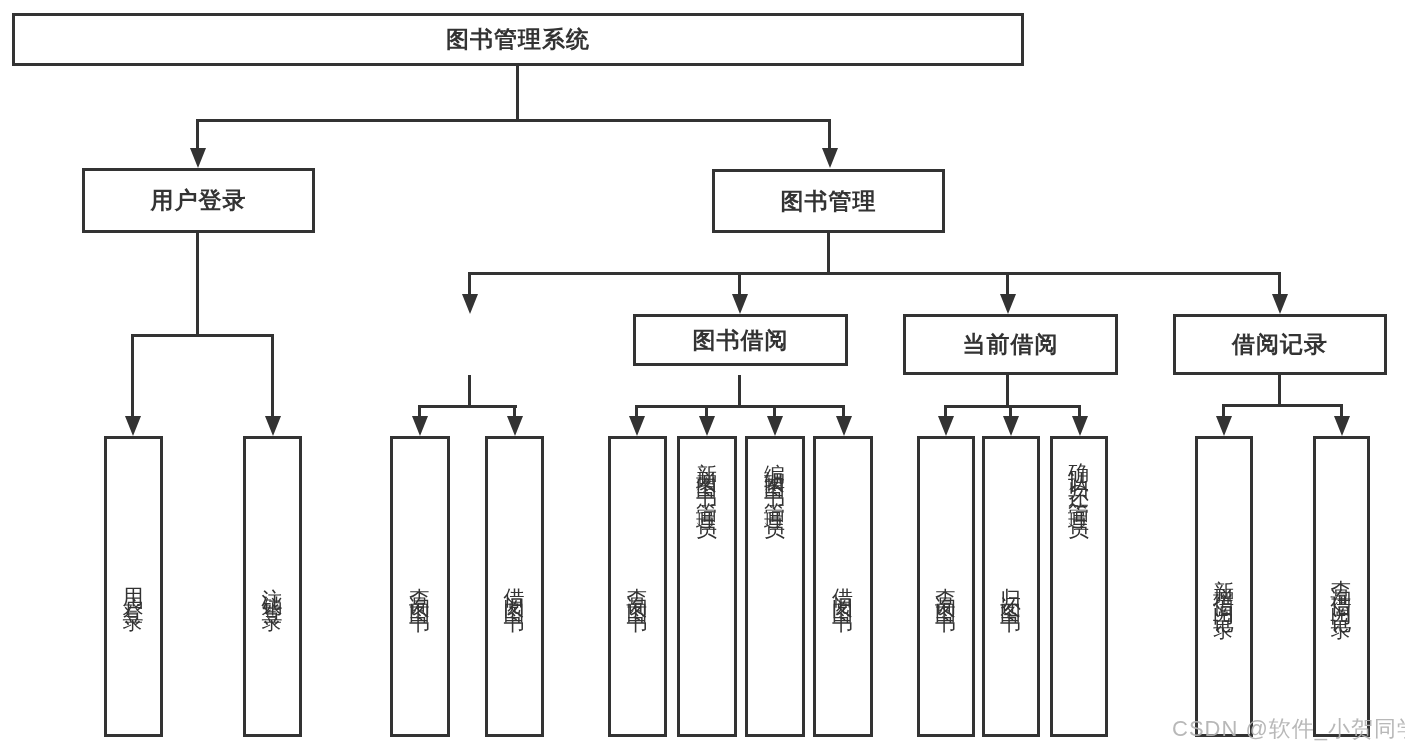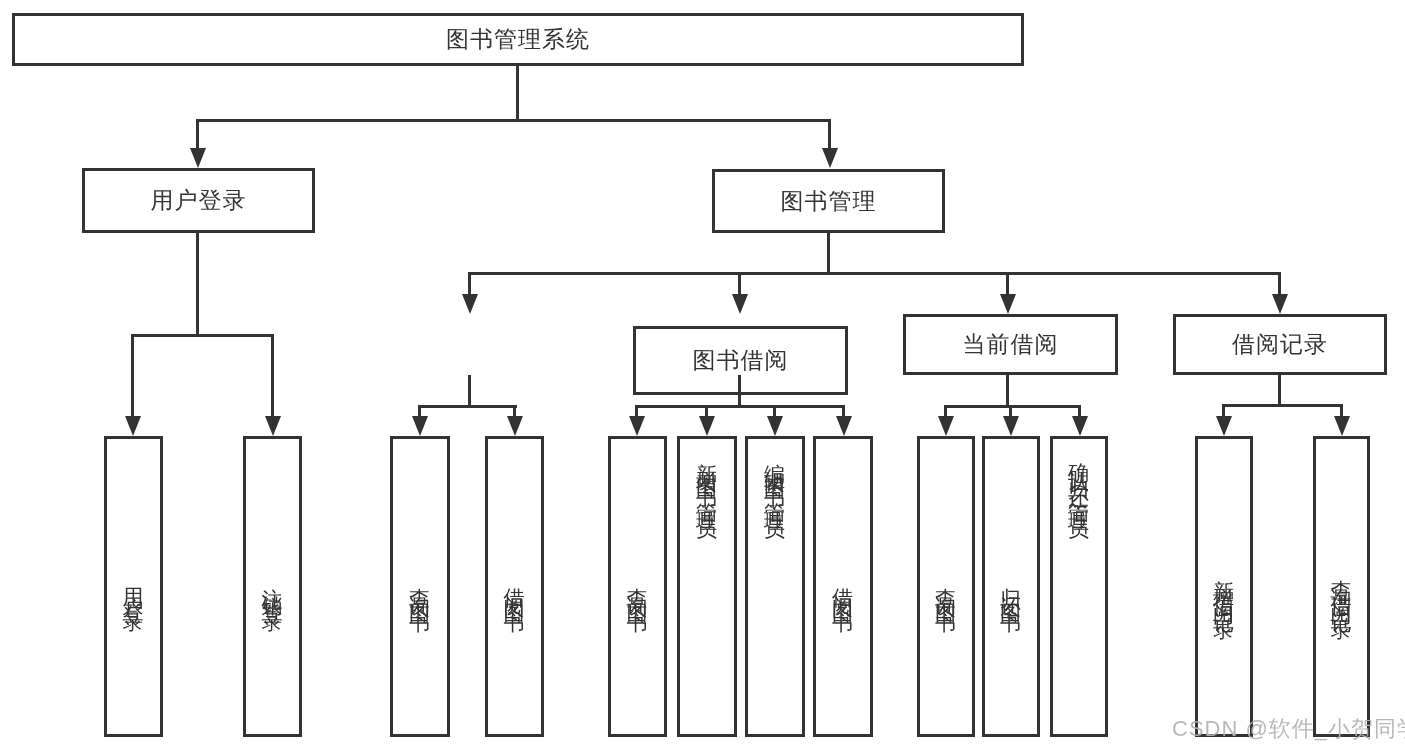--- a/index.html
+++ b/index.html
@@ -5,21 +5,21 @@
   html,body { margin:0; padding:0; background:#ffffff; }
   .canvas {
     position:relative; width:1405px; height:747px; background:#ffffff;
     font-family:"Liberation Sans","DejaVu Sans",sans-serif; overflow:hidden;
   }
   .node {
     position:absolute; box-sizing:border-box; background:#ffffff;
     border:3px solid #333333; color:#333333;
     display:flex; align-items:center; justify-content:center;
   }
-  .node.h { font-size:23px; letter-spacing:1px; white-space:nowrap; }
+  .node.h { font-size:23px; letter-spacing:1px; white-space:nowrap;font-weight:bold; }
   .node.v {
     font-size:21px; writing-mode:vertical-rl; text-orientation:mixed;
     letter-spacing:8px; line-height:1;
   }
   .node.v.top { justify-content:flex-start; padding-top:7px; }
   .vline { position:absolute; width:3px; background:#333333; }
   .hline { position:absolute; height:3px; background:#333333; }
   .arr {
     position:absolute; width:0; height:0;
     border-left:8px solid transparent; border-right:8px solid transparent;
@@ -59,21 +59,21 @@
   <div class="hline" style="left:468px; top:272px; width:813px"></div>
   <div class="vline" style="left:468px; top:272px; height:25px"></div>
   <div class="arr" style="left:462px; top:294px"></div>
   <div class="vline" style="left:738px; top:272px; height:25px"></div>
   <div class="arr" style="left:732px; top:294px"></div>
   <div class="vline" style="left:1006px; top:272px; height:25px"></div>
   <div class="arr" style="left:1000px; top:294px"></div>
   <div class="vline" style="left:1278px; top:272px; height:25px"></div>
   <div class="arr" style="left:1272px; top:294px"></div>
 
-  <div class="node h" style="left:633px; top:326px; width:215px; height:69px">图书借阅</div>
+  <div class="node h" style="left:633px; top:314px; width:215px; height:52px">图书借阅</div>
   <div class="node h" style="left:903px; top:314px; width:215px; height:61px">当前借阅</div>
   <div class="node h" style="left:1173px; top:314px; width:214px; height:61px">借阅记录</div>
 
   <div class="vline" style="left:468px; top:375px; height:33px"></div>
   <div class="hline" style="left:418px; top:405px; width:99px"></div>
   <div class="vline" style="left:418px; top:405px; height:13px"></div>
   <div class="arr" style="left:412px; top:416px"></div>
   <div class="vline" style="left:513px; top:405px; height:13px"></div>
   <div class="arr" style="left:507px; top:416px"></div>
 

